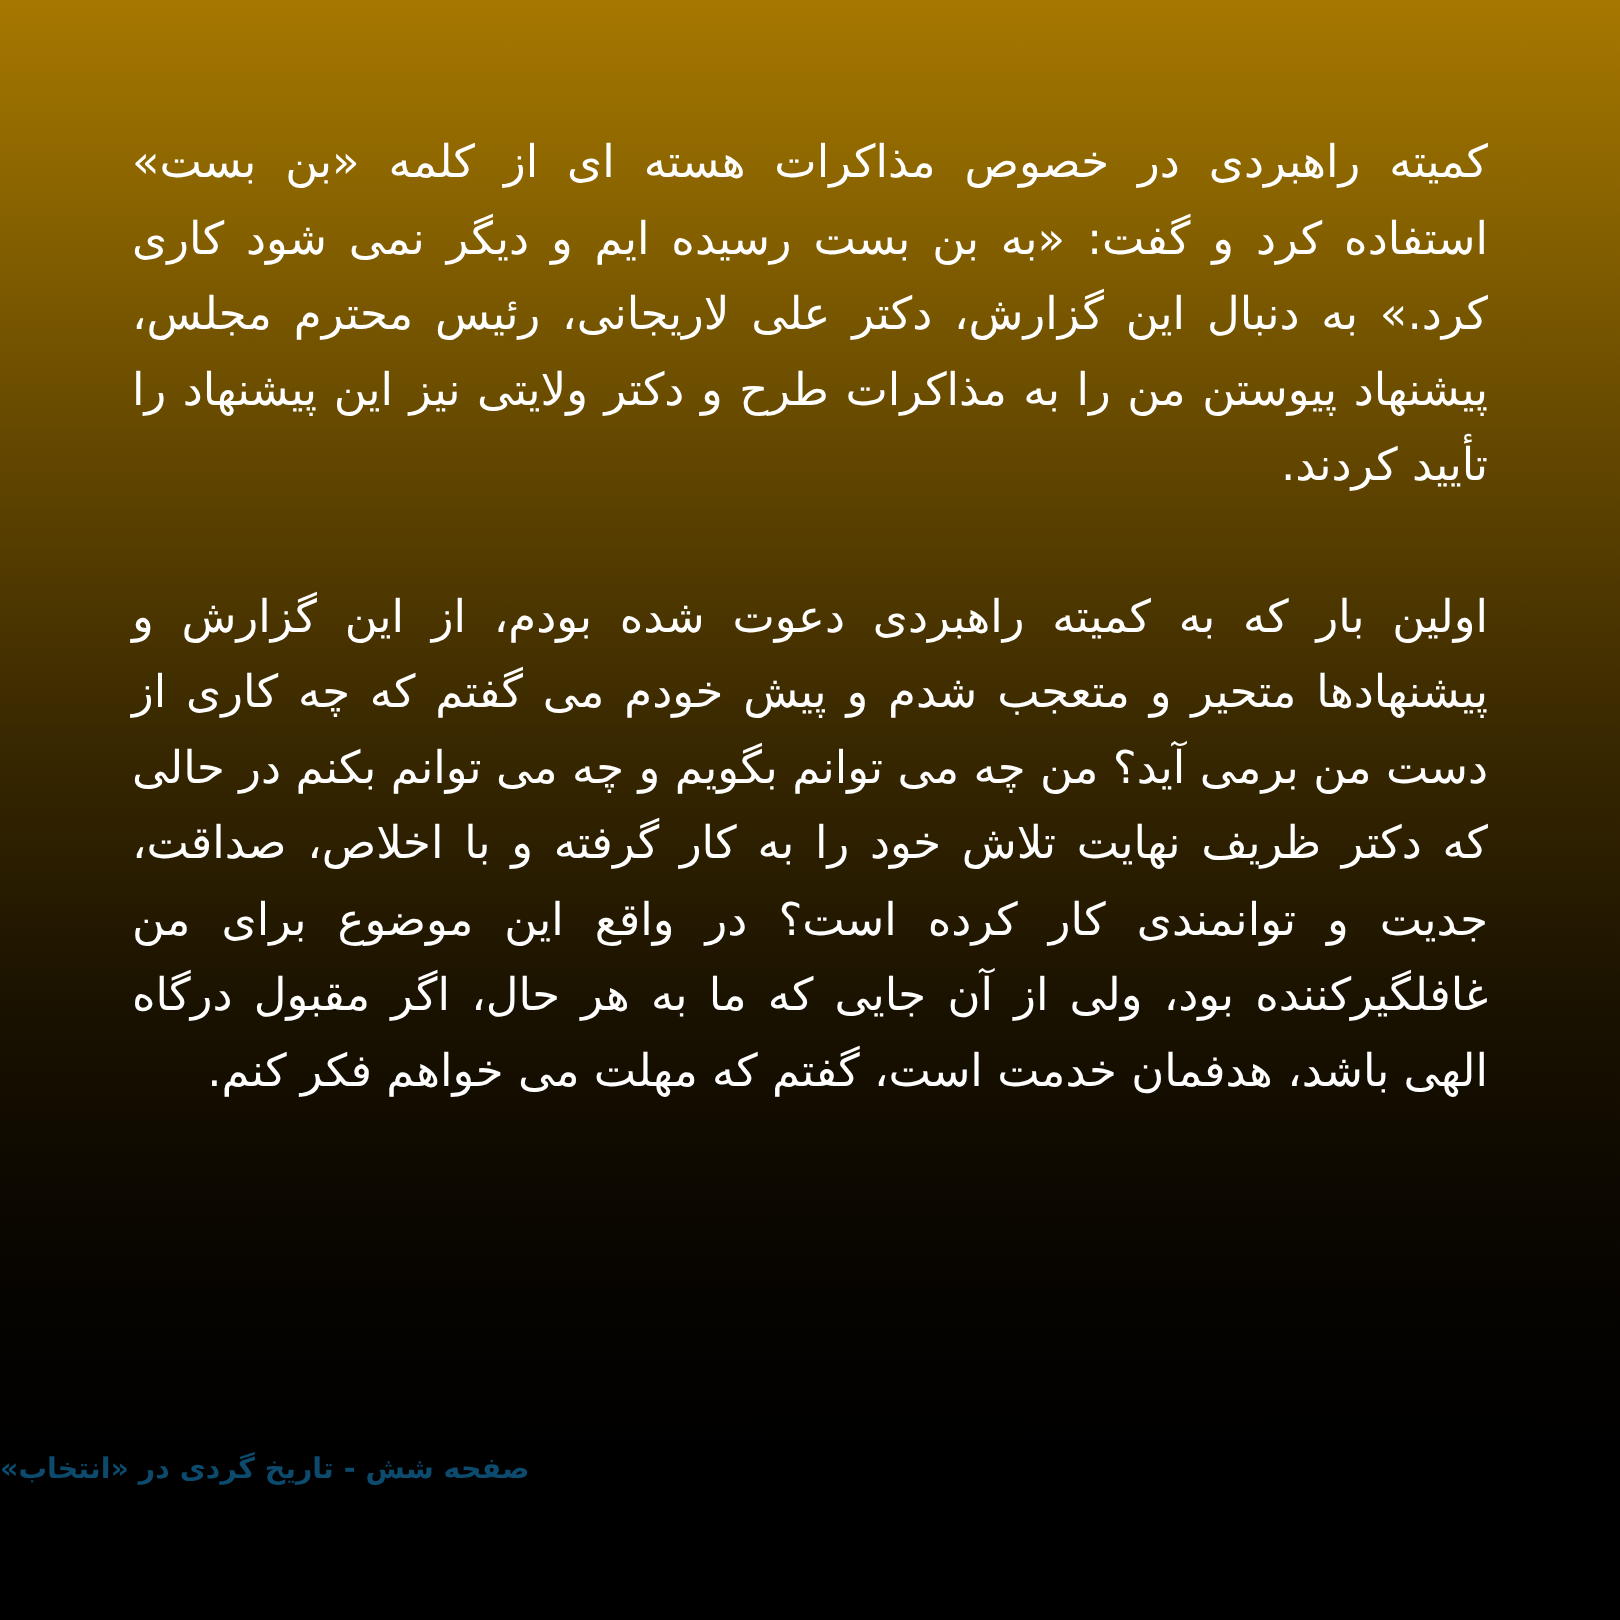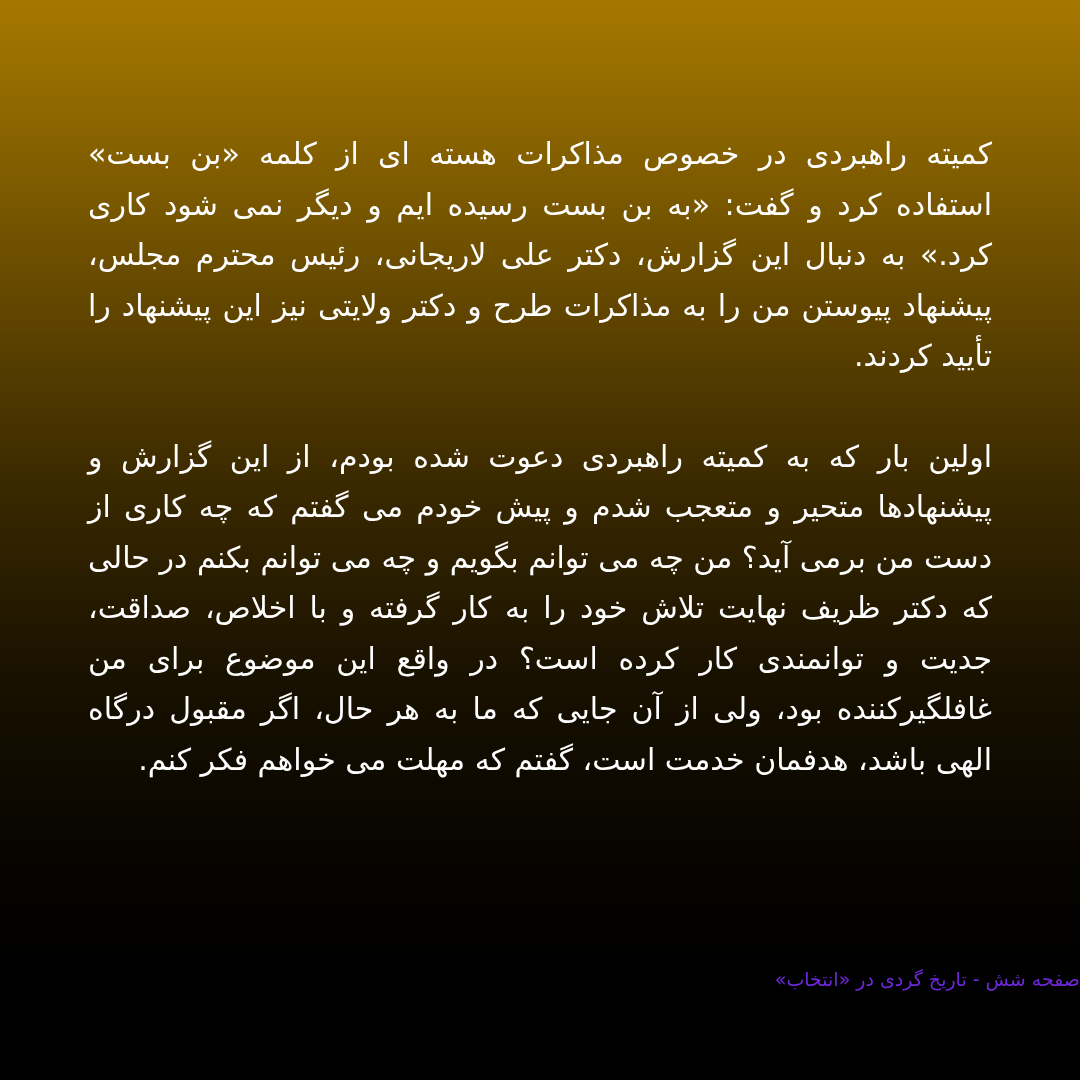--- a/index.html
+++ b/index.html
@@ -14,43 +14,42 @@
       font-family: "DejaVu Sans", sans-serif;
       position: relative;
     }
     .content {
       position: absolute;
       left: 88px;
       right: 88px;
       top: 84px;
       direction: rtl;
       color: #ffffff;
-      margin-top: 45px;
     }
     .paragraph {
       font-size: 30px;
       line-height: 50.5px;
       text-align: justify;
       text-align-last: right;
       margin: 0;
       color: #ffffff;
     }
     .paragraph + .paragraph {
       margin-top: 50px;
     }
     .footer {
       position: absolute;
       left: 0;
       right: 0;
       top: 968px;
-      text-align: right;
+      text-align: left;
       direction: rtl;
-      color: #6d28d9;
+      color: #0c4a6e;
       font-size: 19px;
-      font-weight: normal;
+      font-weight: bold;
     }
   </style>
 </head>
 <body>
 
 <div class="content">
   <p class="paragraph">کمیته راهبردی در خصوص مذاکرات هسته ای از کلمه «بن بست» استفاده کرد و گفت: «به بن بست رسیده ایم و دیگر نمی شود کاری کرد.» به دنبال این گزارش، دکتر علی لاریجانی، رئیس محترم مجلس، پیشنهاد پیوستن من را به مذاکرات طرح و دکتر ولایتی نیز این پیشنهاد را تأیید کردند.</p>
   <p class="paragraph">اولین بار که به کمیته راهبردی دعوت شده بودم، از این گزارش و پیشنهادها متحیر و متعجب شدم و پیش خودم می گفتم که چه کاری از دست من برمی آید؟ من چه می توانم بگویم و چه می توانم بکنم در حالی که دکتر ظریف نهایت تلاش خود را به کار گرفته و با اخلاص، صداقت، جدیت و توانمندی کار کرده است؟ در واقع این موضوع برای من غافلگیرکننده بود، ولی از آن جایی که ما به هر حال، اگر مقبول درگاه الهی باشد، هدفمان خدمت است، گفتم که مهلت می خواهم فکر کنم.</p>
 </div>
 

